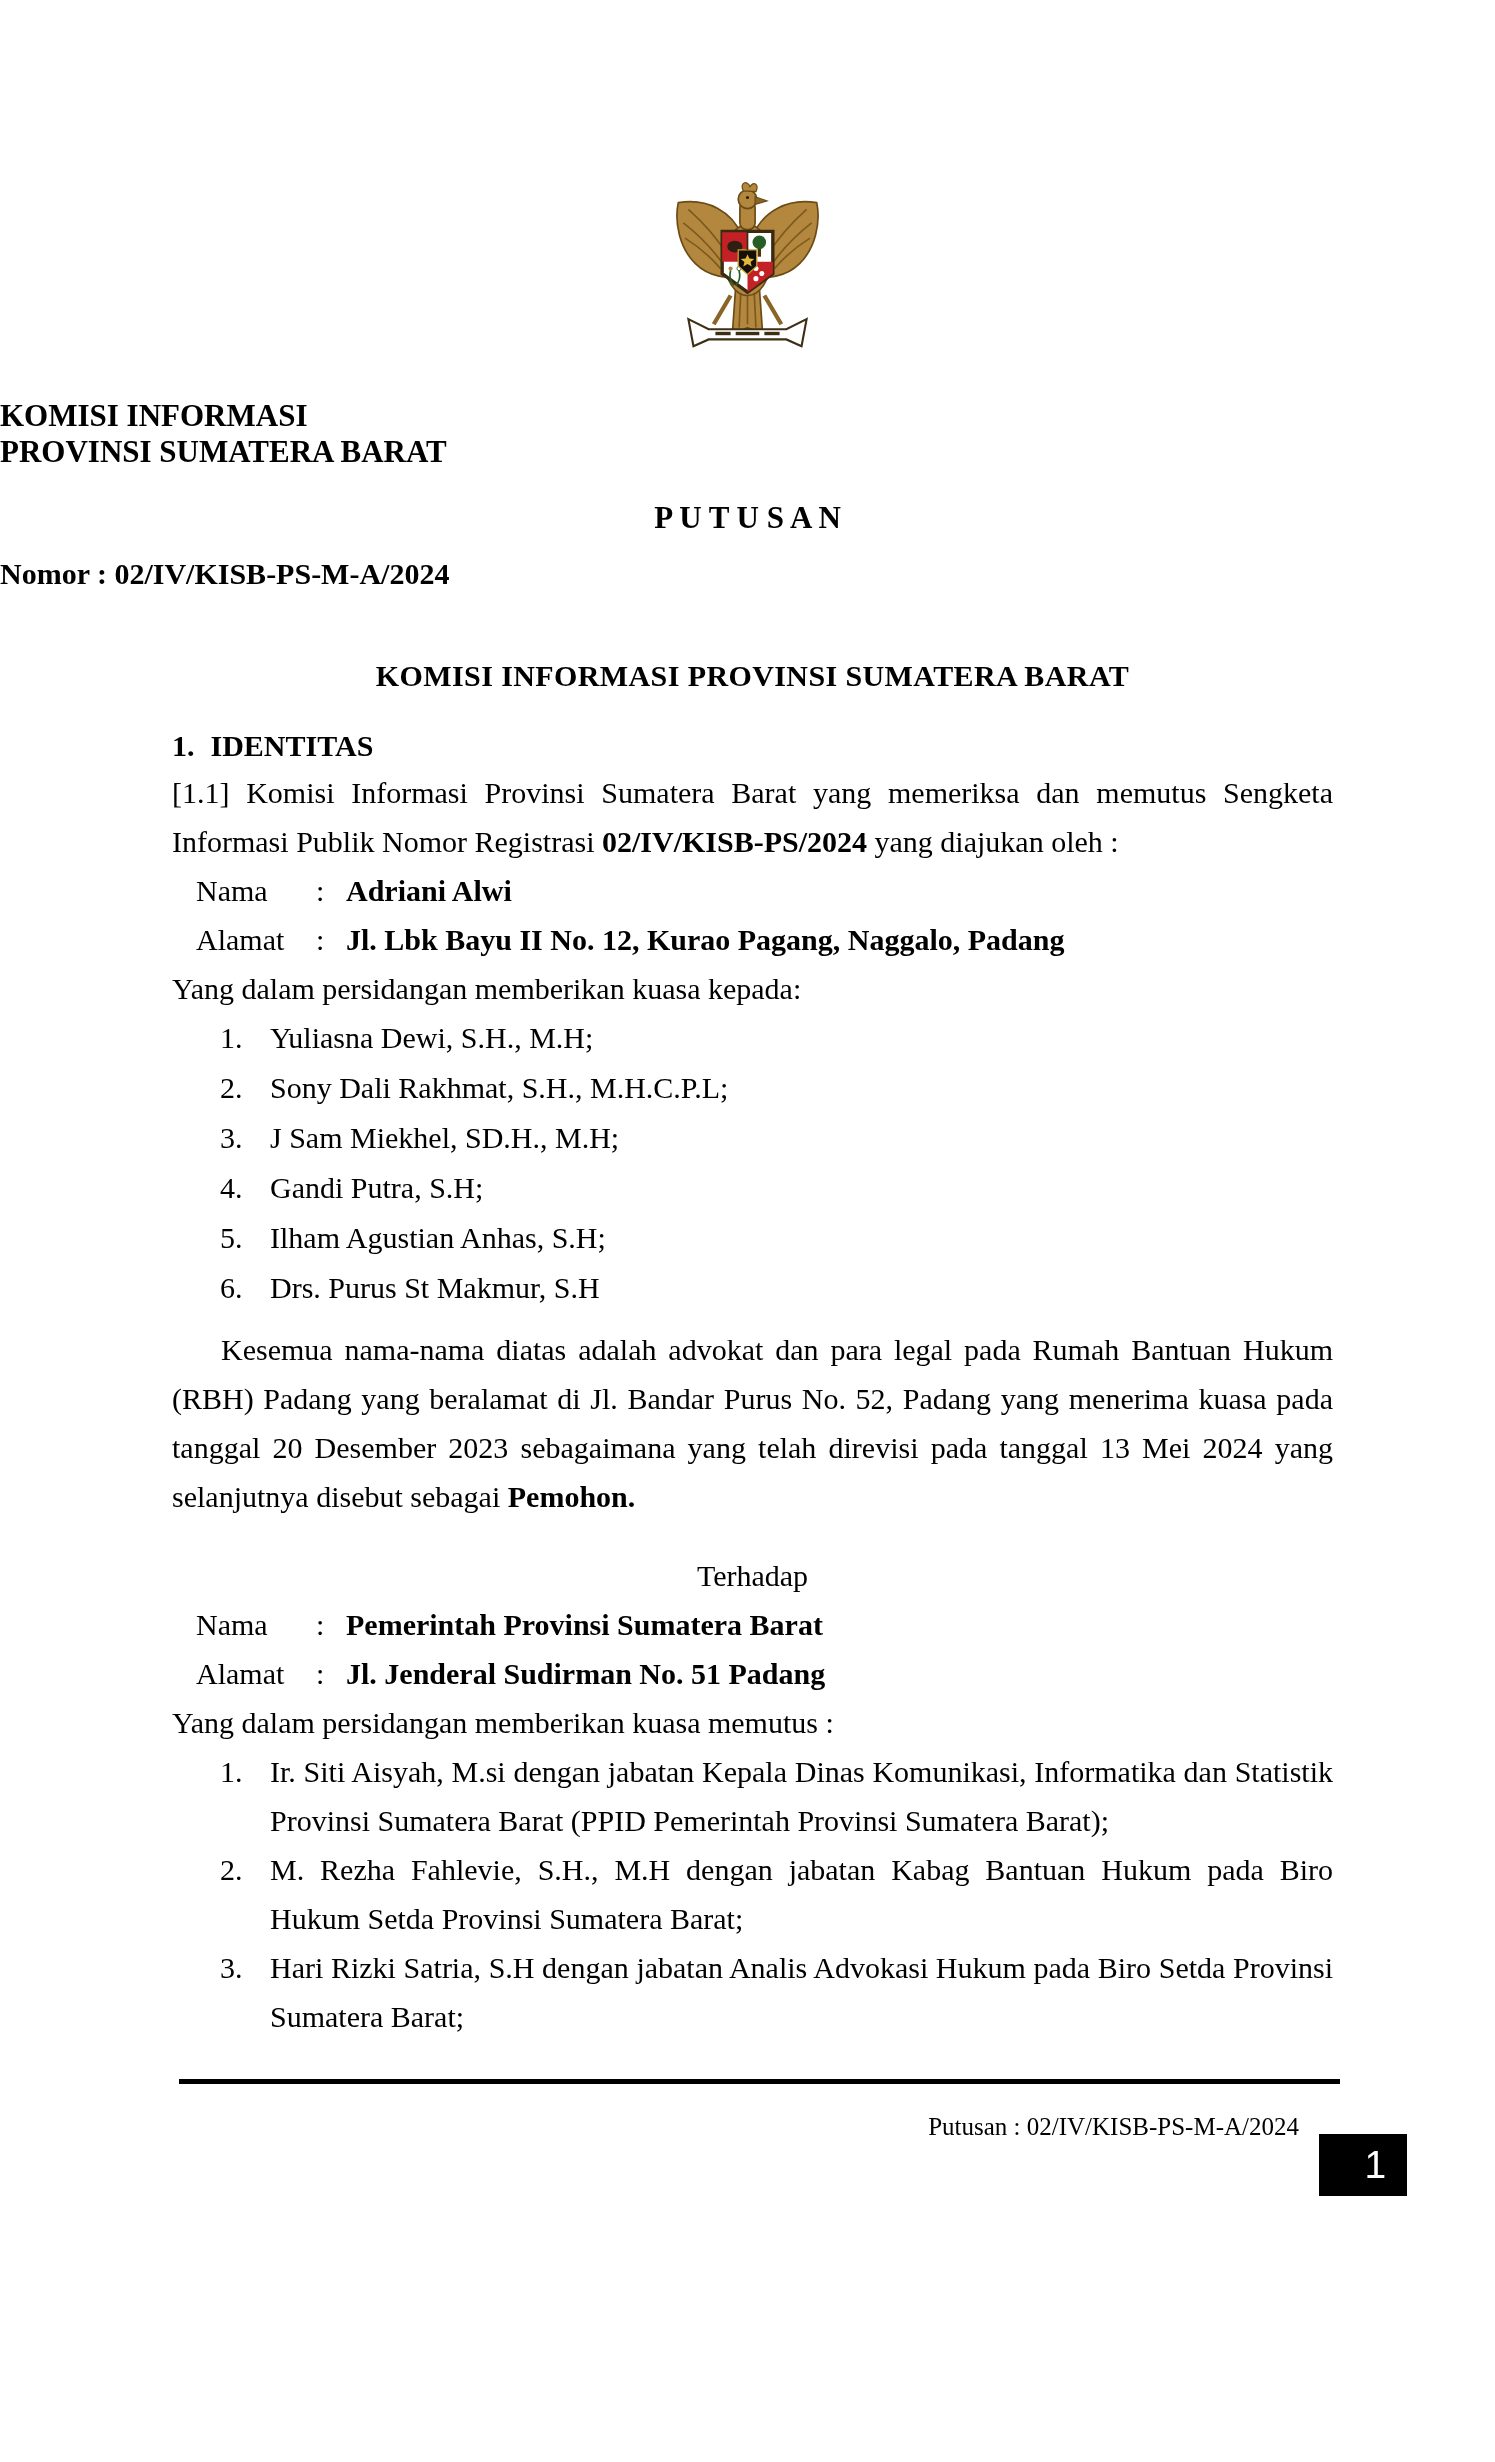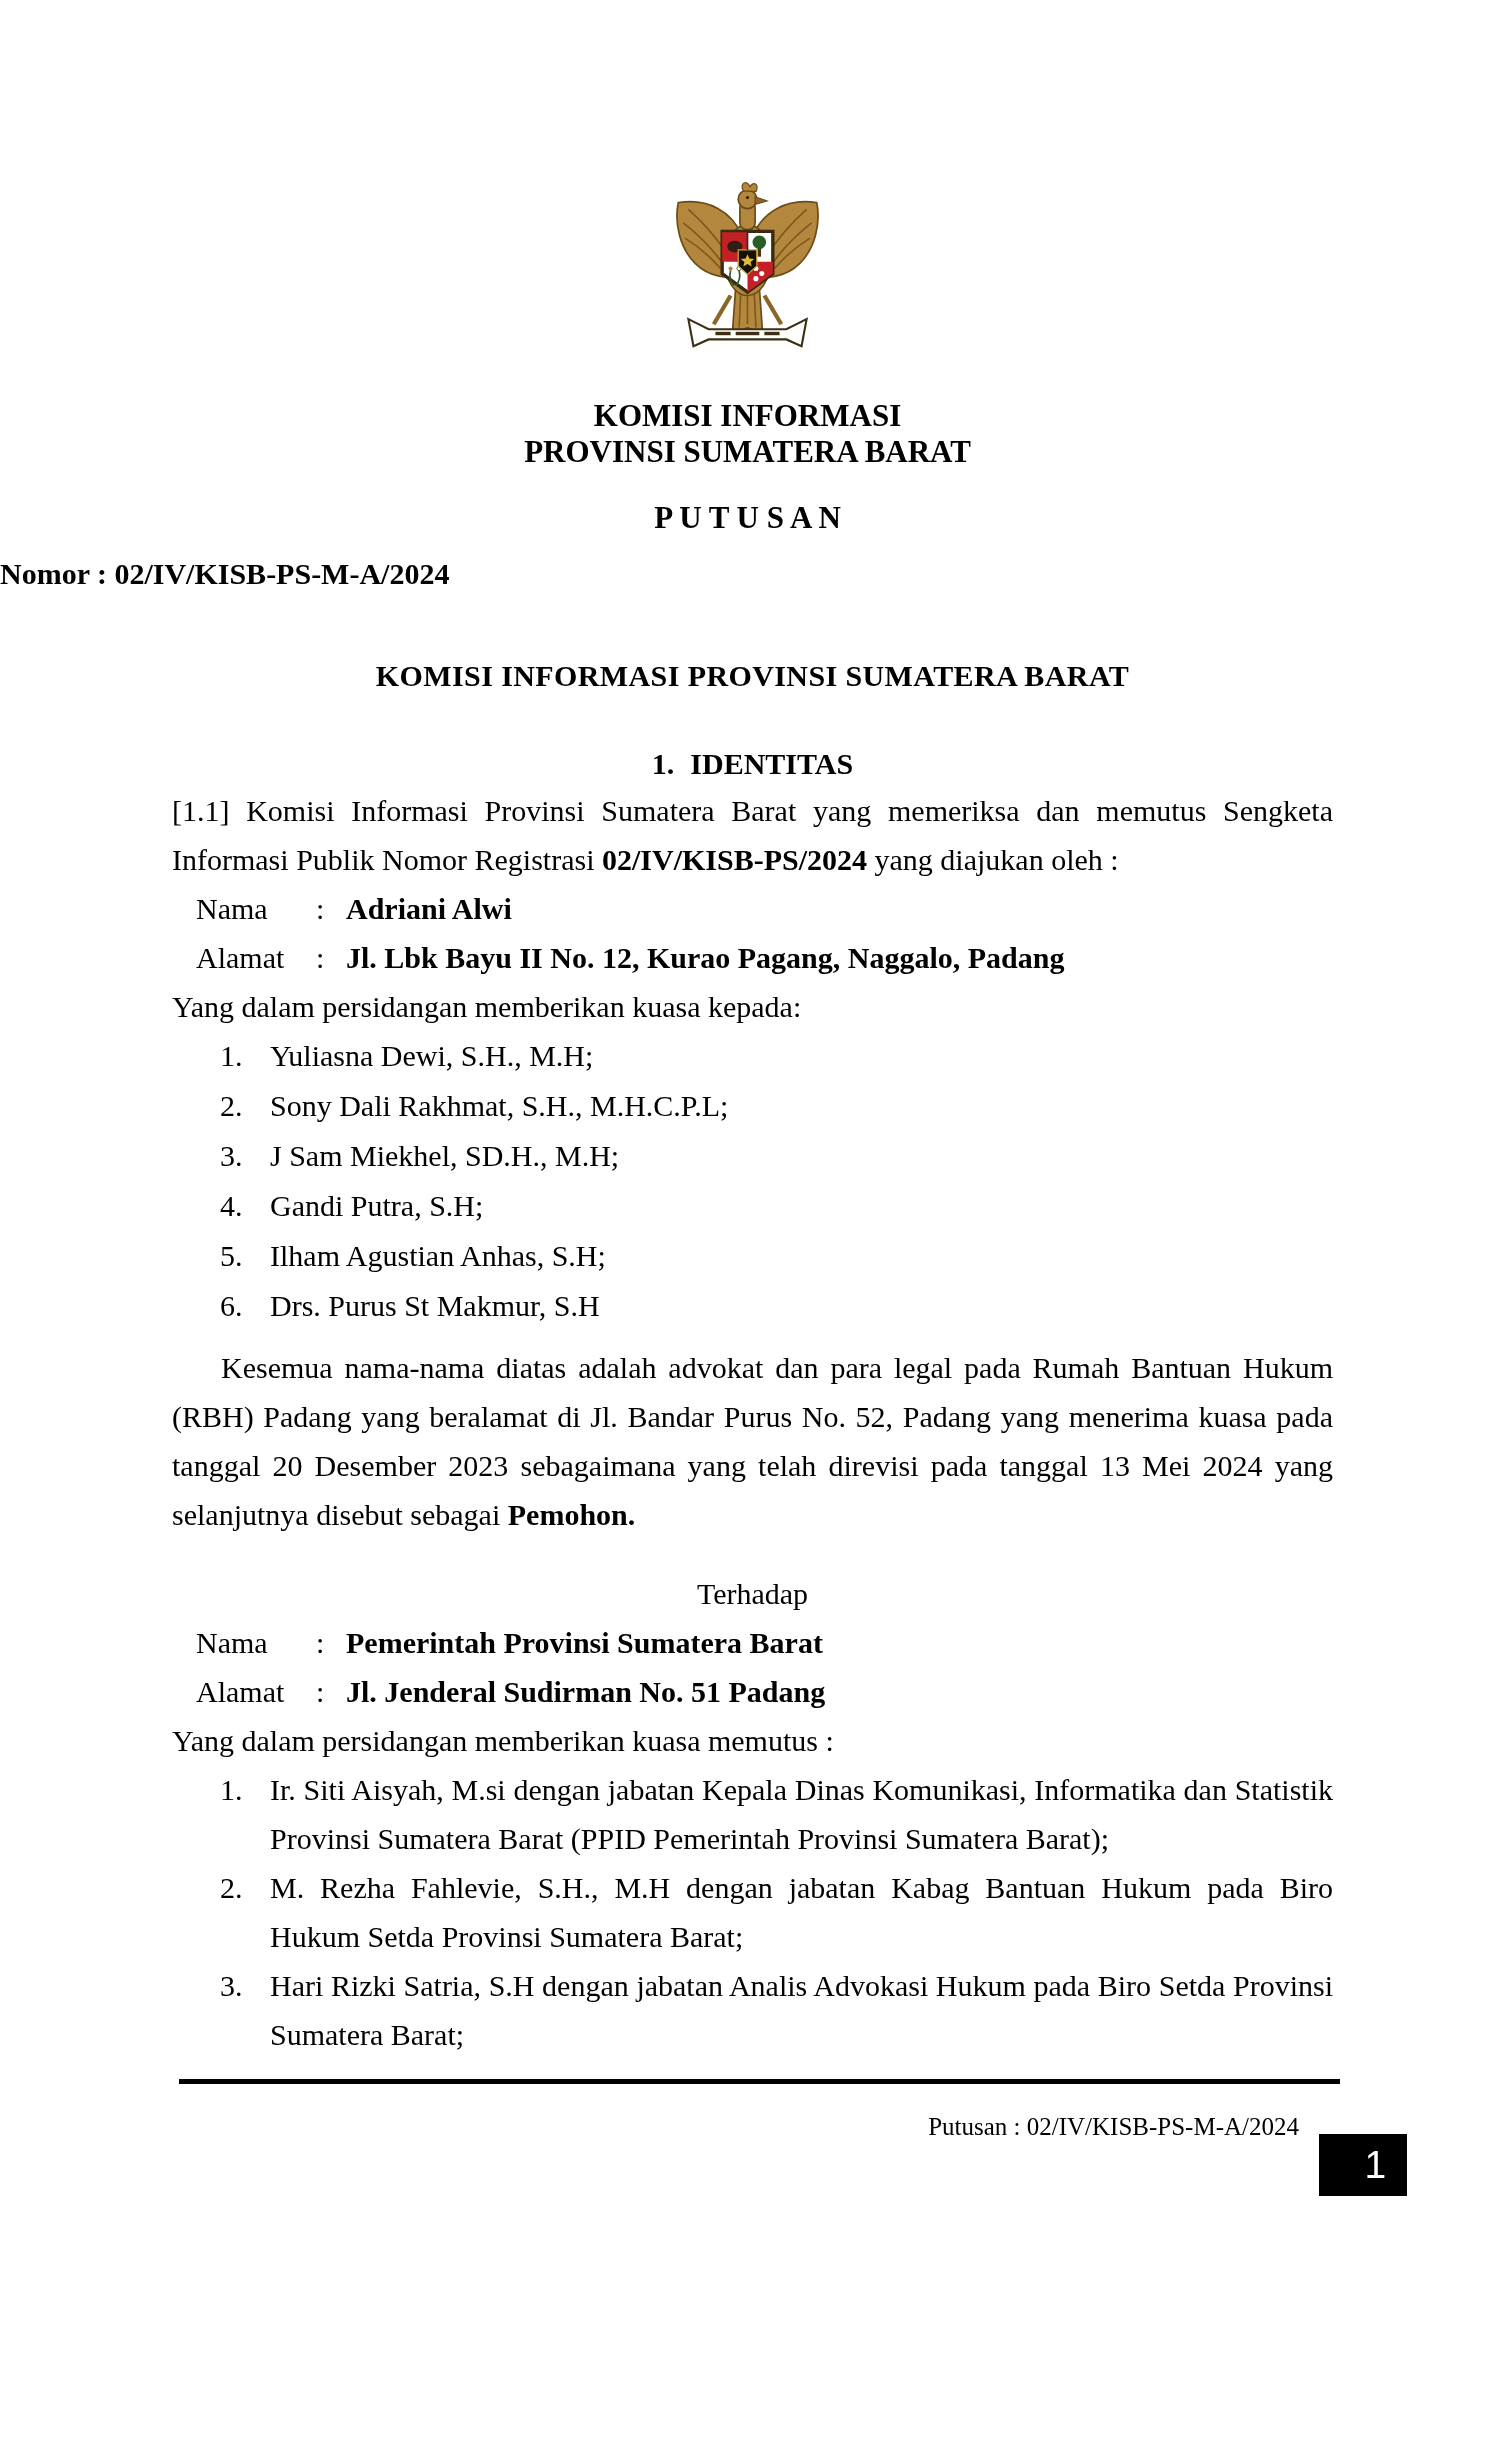--- a/index.html
+++ b/index.html
@@ -7,25 +7,25 @@
     position:relative;
     width:1495px;height:2462px;
     background:#ffffff;
     color:#000;
     font-family:"Liberation Serif", serif;
     font-size:30px;
     overflow:hidden;
   }
   .content{padding:0 162px 0 172px;}
   .emblem-wrap{width:169px;height:179px;margin:179px auto 0;}
-  .letterhead{margin-top:40px;text-align:center;font-weight:bold;font-size:31px;line-height:36px;}
+  .letterhead{margin-top:40px;font-weight:bold;font-size:31px;line-height:36px;}
   .title-putusan{margin-top:28px;text-align:center;font-weight:bold;font-size:31px;line-height:39px;}
   .title-nomor{margin-top:16.7px;text-align:left;font-weight:bold;font-size:30px;line-height:39px;}
   .org-heading{margin-top:63px;text-align:center;font-weight:bold;font-size:30px;line-height:39px;letter-spacing:0.4px;}
-  .section-heading{margin-top:49px;text-align:center;font-weight:bold;font-size:30px;line-height:39px;}
+  .section-heading{margin-top:31px;text-align:left;font-weight:bold;font-size:30px;line-height:39px;}
   .section-heading .h-num{margin-right:16px;}
   .body-text{line-height:49px;}
   .para{margin:0;text-align:justify;}
   .para-first{margin-top:3.5px;}
   .kv-row{display:flex;padding-left:24px;}
   .kv-label{width:120px;flex:none;}
   .kv-sep{width:30px;flex:none;}
   .kv-value{flex:1;font-weight:bold;}
   .num-list{margin:0;}
   .num-item{display:flex;margin-left:48px;}

